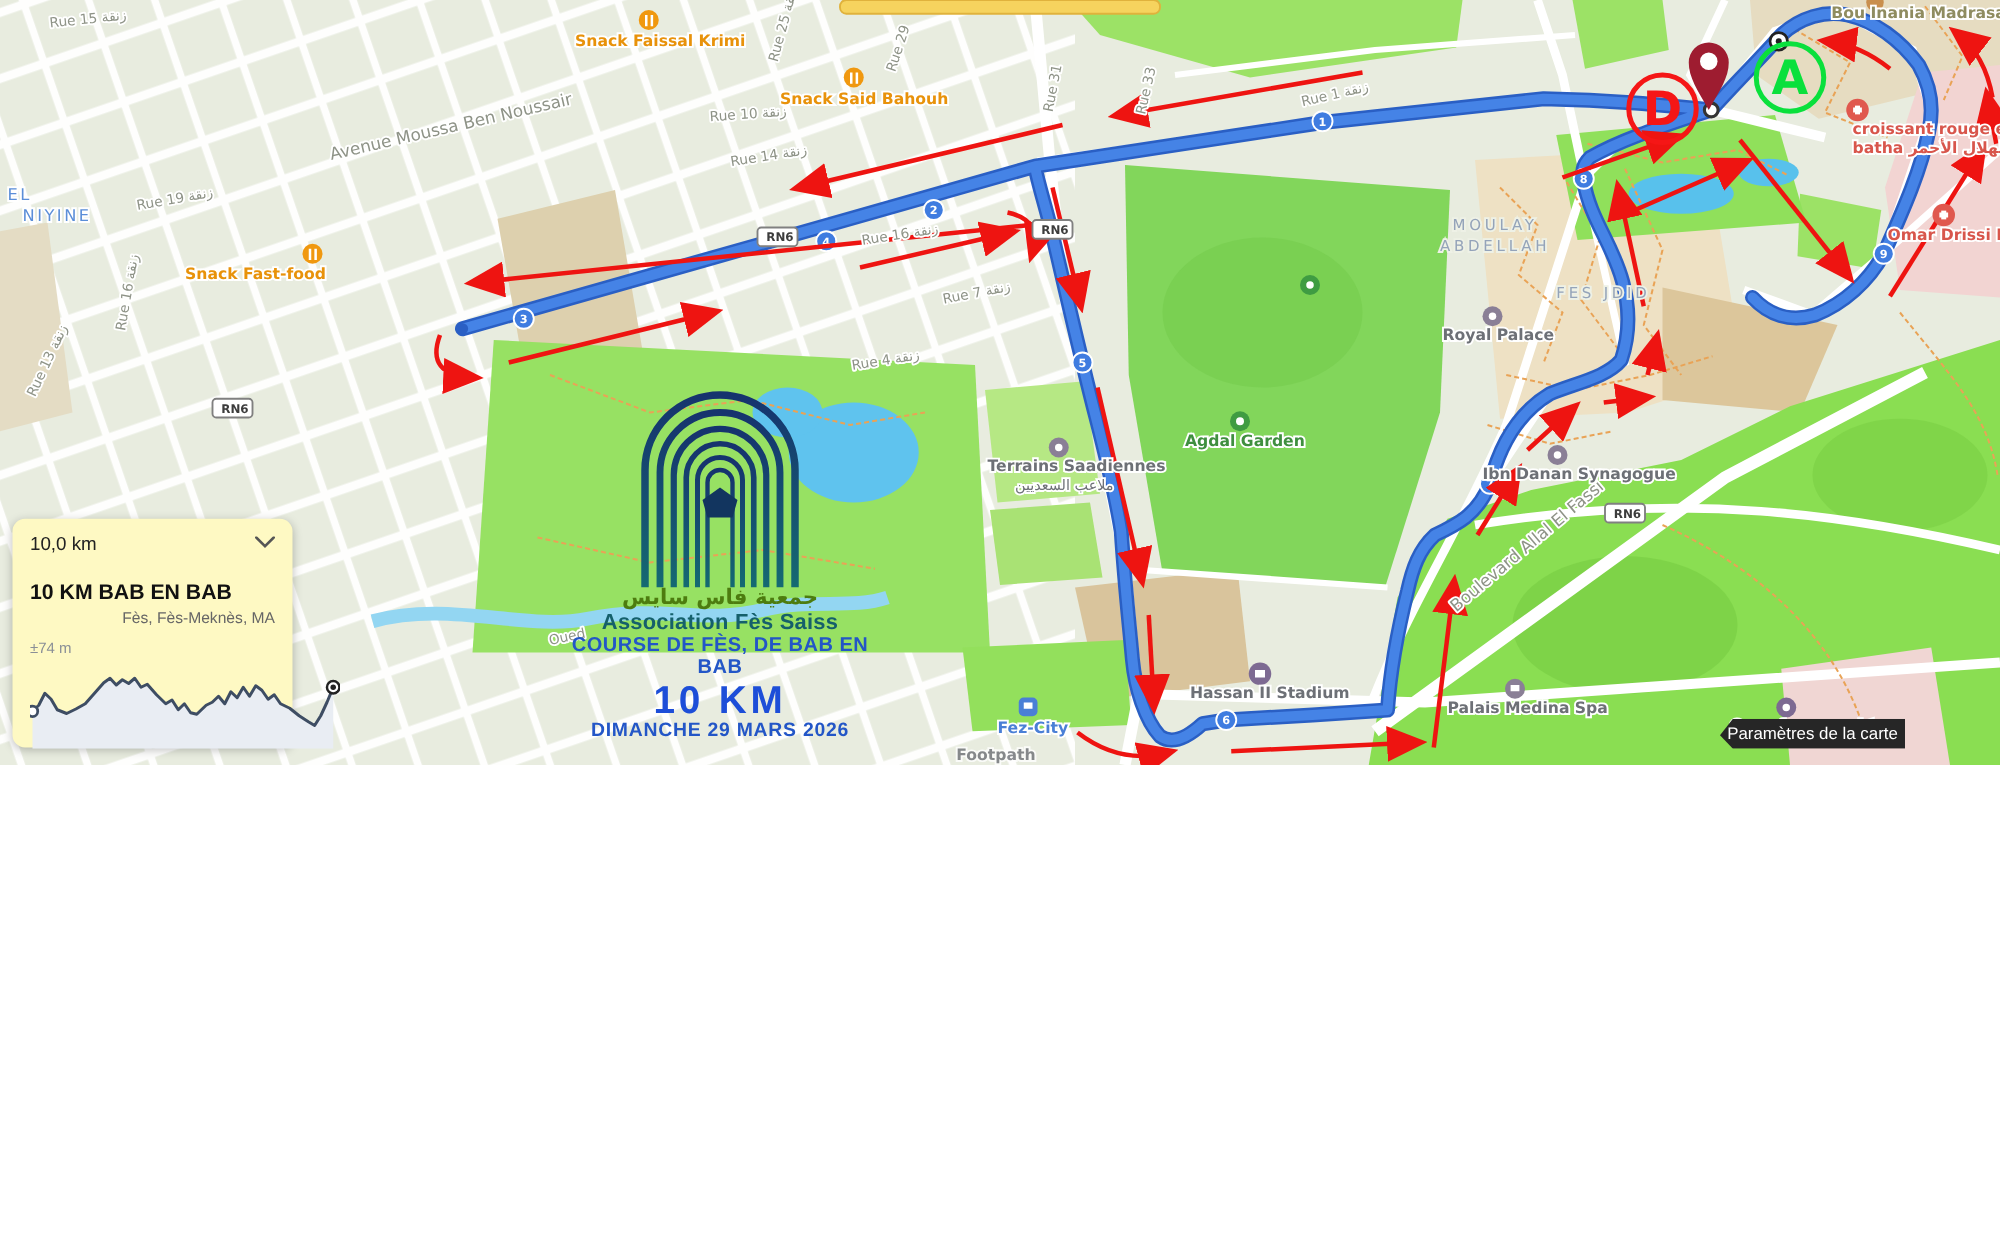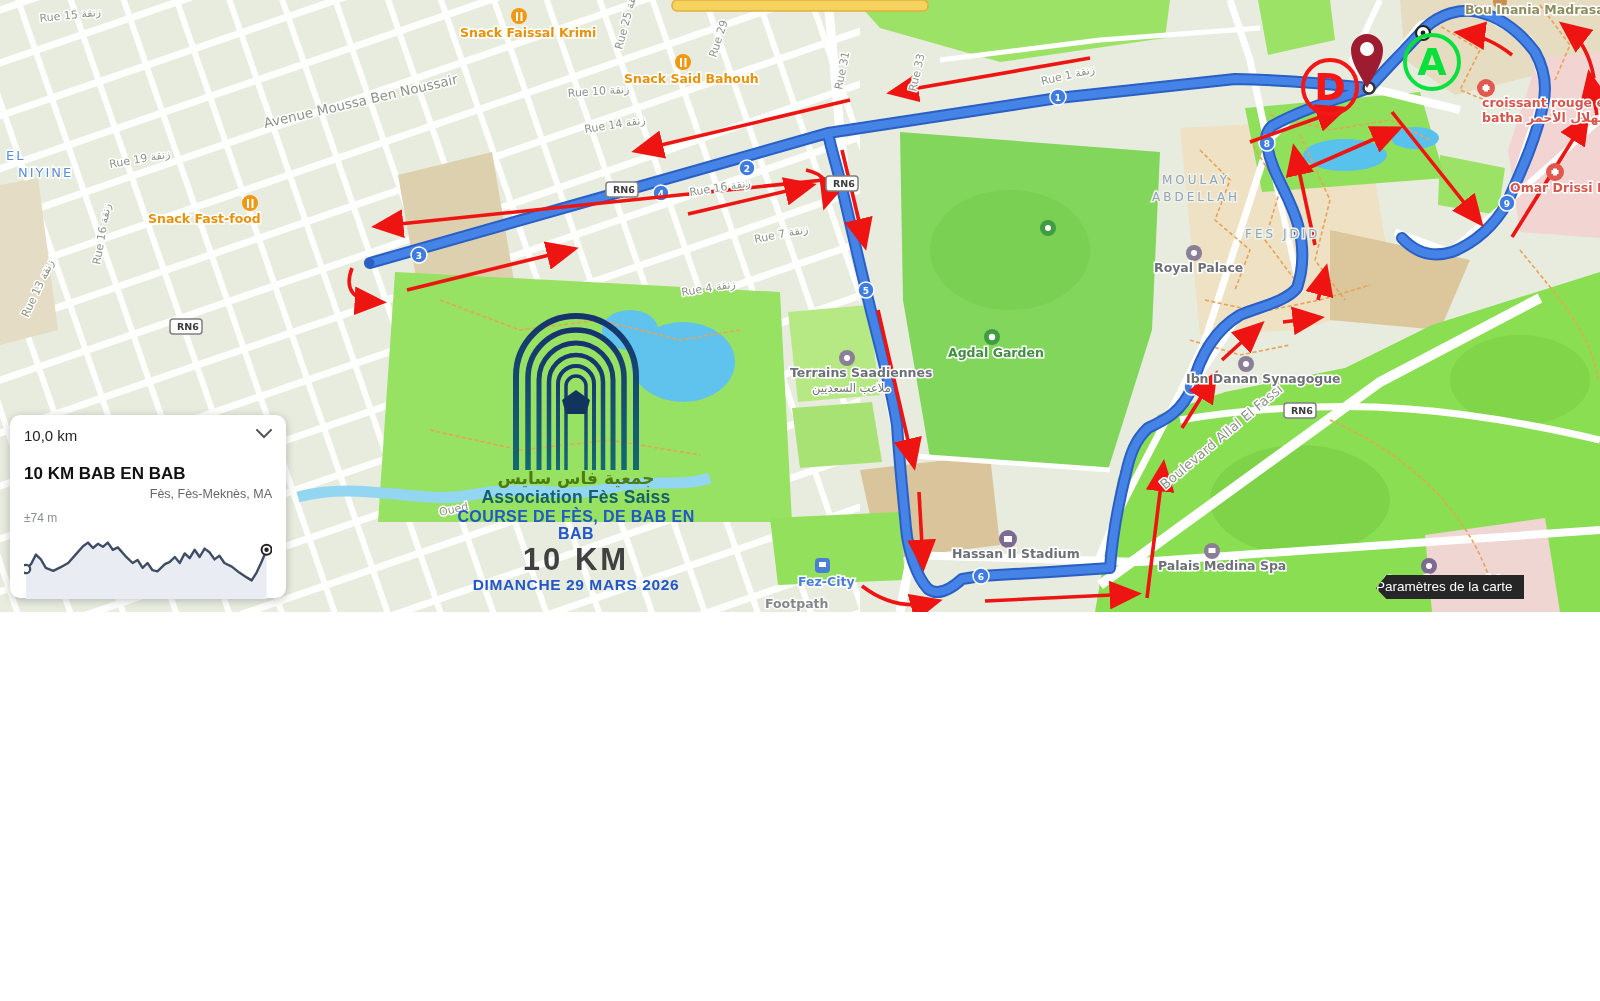--- a/index.html
+++ b/index.html
@@ -17,33 +17,33 @@
   .poi-green{fill:#3f8f3f;font-size:12.5px;font-weight:bold;paint-order:stroke;stroke:#fff;stroke-width:3px;}
   .poi-blue{fill:#4a7fd6;font-size:12.5px;font-weight:bold;paint-order:stroke;stroke:#fff;stroke-width:3px;}
   .poi-red{fill:#d8564c;font-size:12.5px;font-weight:bold;paint-order:stroke;stroke:#fff;stroke-width:3px;}
   .poi-olive{fill:#8f8c60;font-size:12.5px;font-weight:bold;paint-order:stroke;stroke:#fff;stroke-width:3px;}
   .shield-txt{fill:#3c3c3c;font-size:9.5px;font-weight:bold;}
   .km-txt{fill:#fff;font-size:9px;font-weight:bold;text-anchor:middle;}
   .arrow{stroke:#ee1411;stroke-width:3.6;fill:none;}
   .marker-letter{font-family:"Liberation Serif",serif;font-weight:bold;text-anchor:middle;}
   
   .settings-btn{position:absolute;left:1376px;top:575px;width:148px;height:24px;background:#262626;color:#fff;
-    font-size:13.5px;line-height:24px;text-align:left;
+    font-size:13.5px;line-height:24px;text-align:center;
     clip-path:polygon(0 55%,7% 0,100% 0,100% 100%,7% 100%);}
   
   .logo{position:absolute;left:448px;top:298px;width:256px;text-align:center;line-height:1.05;}
   .logo .arabic{font-size:17px;font-weight:bold;color:#4d7c0f;font-family:"DejaVu Sans",sans-serif;}
   .logo .org{font-size:17.5px;font-weight:bold;color:#15606b;letter-spacing:.2px;}
   .logo .edition{font-size:30px;font-weight:bold;color:#4a2d1e;letter-spacing:2px;margin-top:4px;font-family:"Liberation Serif",serif;}
   .logo .edition .sup{font-size:18px;vertical-align:6px;letter-spacing:1px;}
   .logo .course{font-size:16px;font-weight:bold;color:#2356c7;margin-top:3px;letter-spacing:.4px;}
-  .logo .tenkm{font-size:31px;font-weight:bold;color:#404040;letter-spacing:3px;margin-top:1px;}
+  .logo .tenkm{font-size:31px;font-weight:bold;color:#1d4ed8;letter-spacing:3px;margin-top:1px;}
   .logo .date{font-size:15.5px;font-weight:bold;color:#2356c7;margin-top:1px;letter-spacing:.6px;}
   
-  .elev-card{position:absolute;left:10px;top:415px;width:276px;height:183px;background:#ffffff;border-radius:10px;
+  .elev-card{position:absolute;left:10px;top:415px;width:224px;height:183px;background:#fef9c3;border-radius:10px;
      box-shadow:0 2px 8px rgba(0,0,0,.25);padding:12px 14px 10px 14px;box-sizing:border-box;}
   .elev-card .dist{font-size:15px;color:#222;}
   .elev-card .chev{position:absolute;right:14px;top:14px;width:16px;height:10px;cursor:pointer;}
   .elev-card .title{font-size:17px;font-weight:bold;color:#111;margin-top:20px;}
   .elev-card .sub{font-size:12.5px;color:#666;margin-top:3px;text-align:right;}
   .elev-card .meters{font-size:12px;color:#8a8f96;margin-top:10px;}
   
   .panel{position:absolute;left:0;top:612px;width:1600px;height:389px;background:#fff;
      font-family:"Liberation Serif",serif;color:#111;}
 </style>

